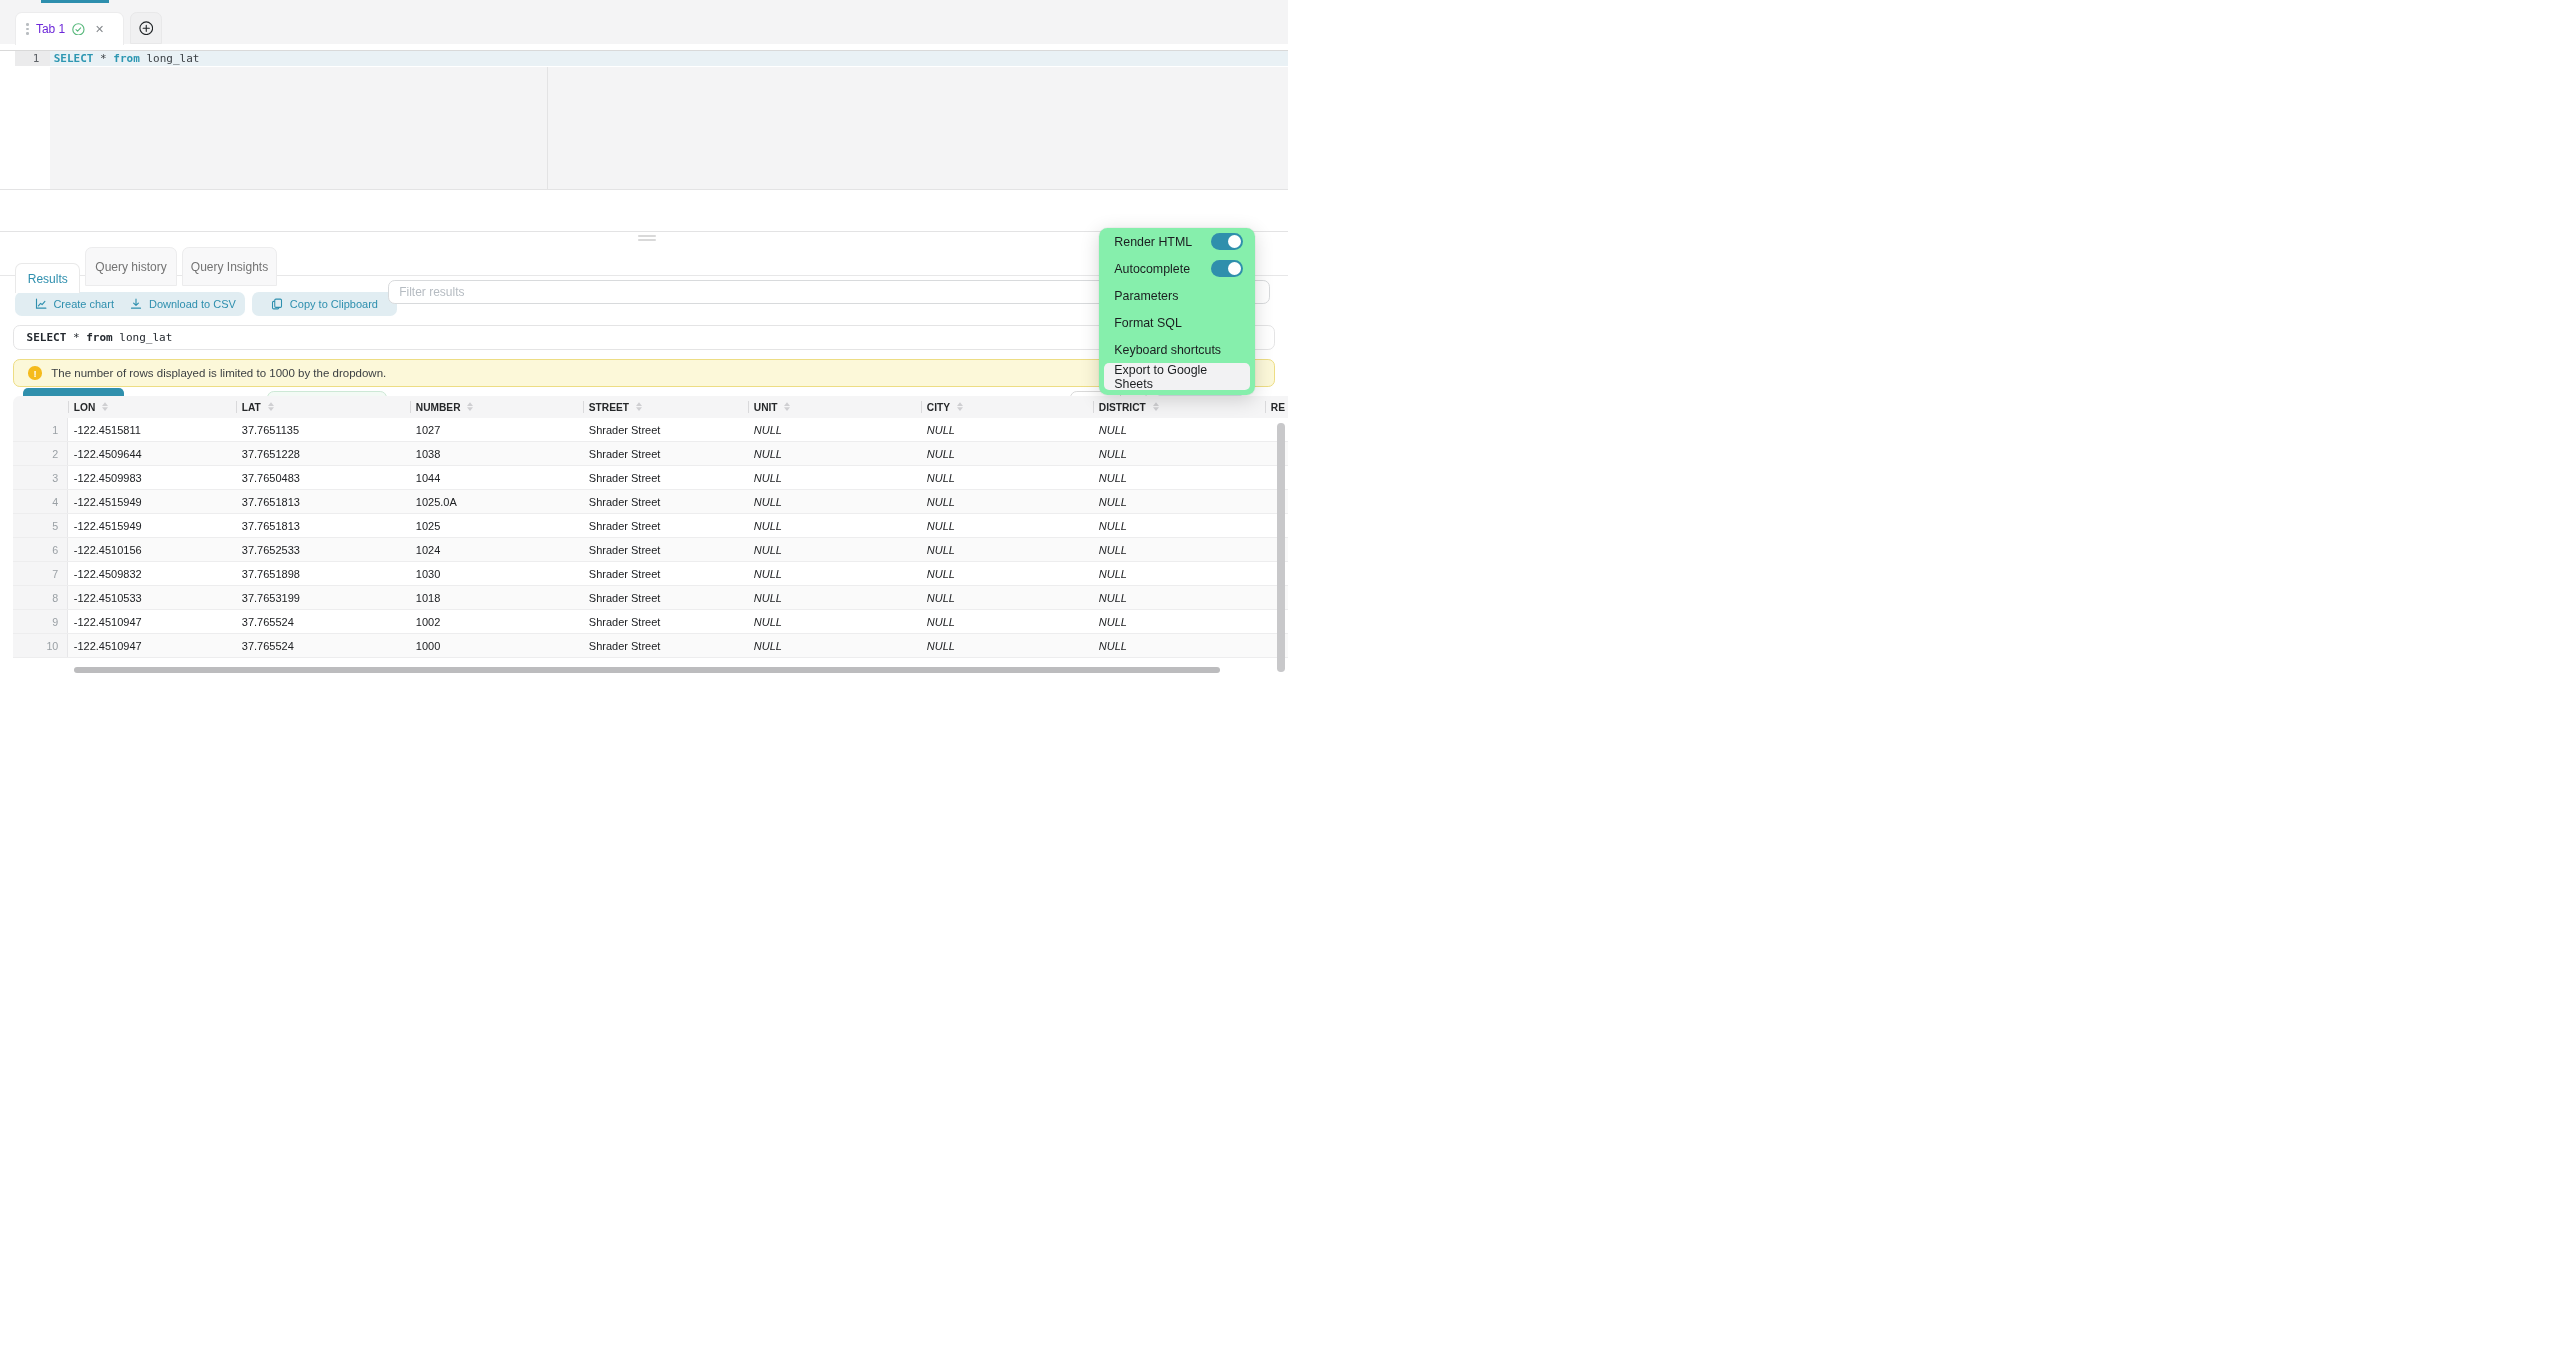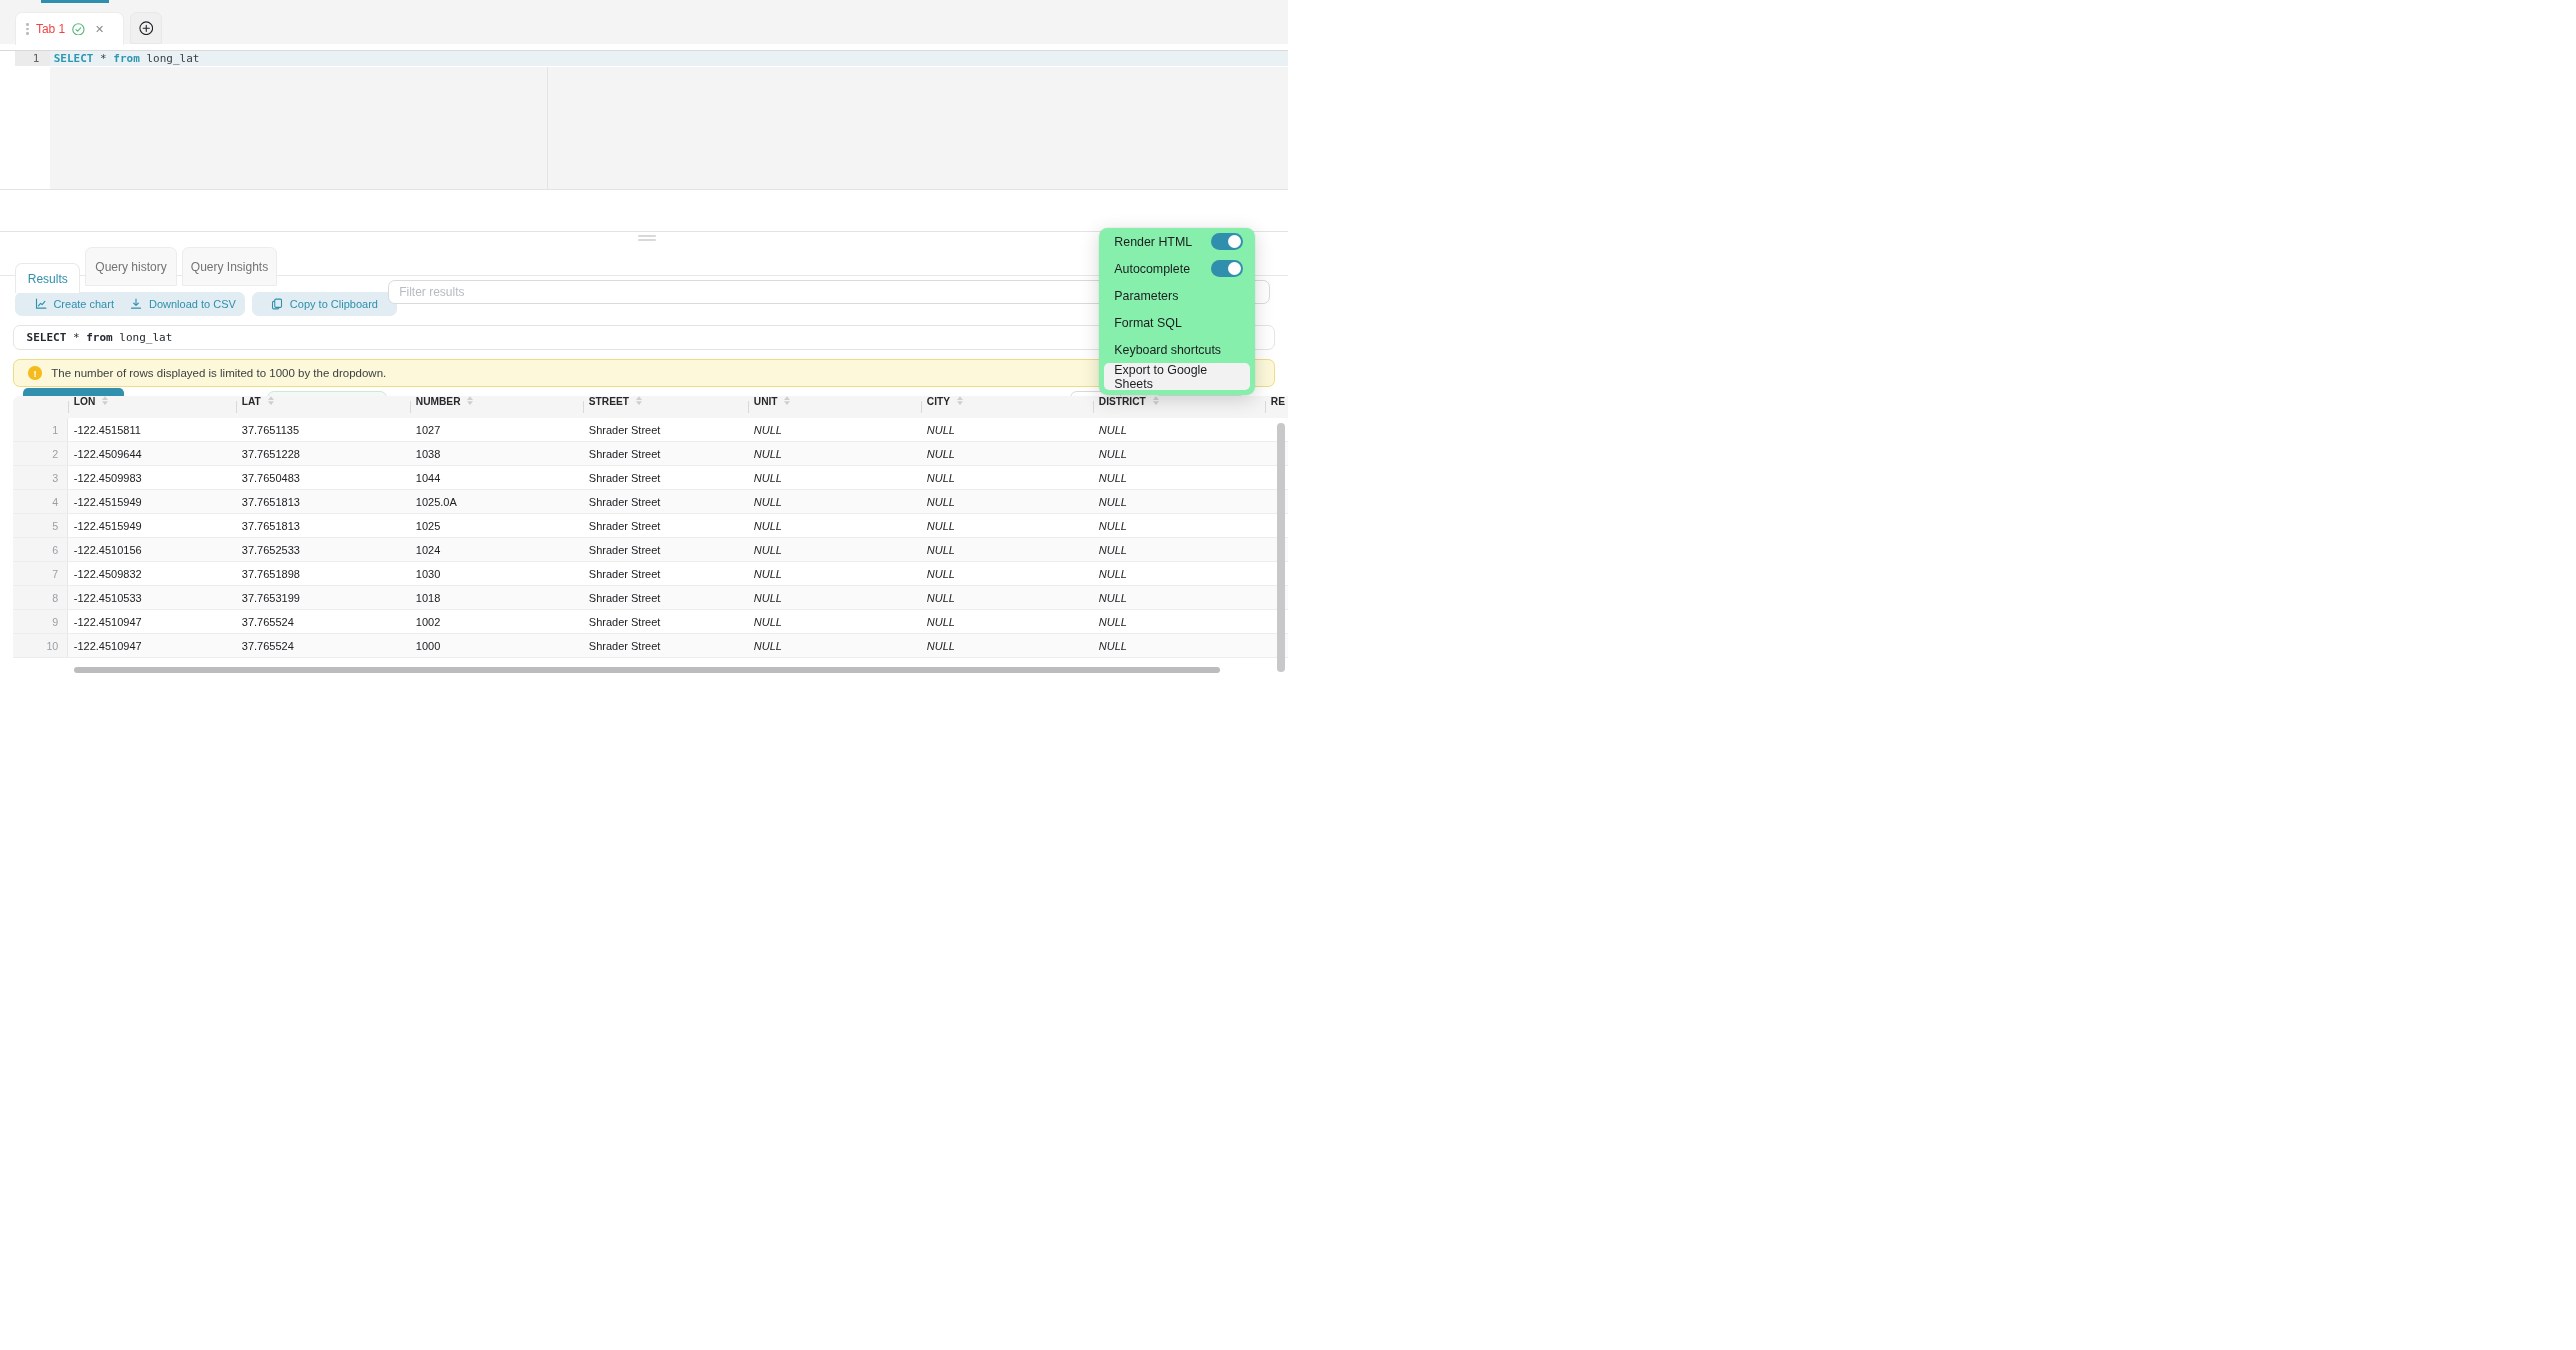--- a/index.html
+++ b/index.html
@@ -9,21 +9,21 @@
   #stage { position:relative; width:1288px; height:675px; background:#fff; }
 
   
   #tabbar { left:0; top:0; width:100%; height:44px; background:#f4f4f5; }
   #topbar-accent { left:41px; top:0; width:68px; height:2.6px; background:#2e8fae; z-index:3; }
   #tab-active { left:15.3px; top:12px; width:109px; height:33px; background:#fff;
     border:0.9px solid #ececed; border-bottom:none; border-radius:6.8px 6.8px 0 0;
     display:flex; align-items:center; padding:0 8.5px 0 10.2px; gap:6.8px; z-index:2; }
   .grip-dots { display:flex; flex-direction:column; gap:1.7px; }
   .grip-dots i { width:2.6px; height:2.6px; border-radius:50%; background:#b9bdc1; }
-  #tab-label { color:#ef4444; font-size:12px; }
+  #tab-label { color:#6d28d9; font-size:12px; }
   #tab-plus { left:130px; top:12px; width:32px; height:32px; background:#f0f0f1;
     border:0.9px solid #e8e8e9; border-radius:6.8px 6.8px 0 0;
     display:flex; align-items:center; justify-content:center; }
   .xicon { color:#85898d; font-size:11px; margin-left:3.4px; }
 
   
   #editor { left:0; top:50px; width:100%; height:139px; border-top:0.9px solid #d9d9d9; background:#fff; }
   #editor-line1 { display:flex; height:15.3px; }
   #l1-margin { width:15.3px; background:#fff; }
   #l1-gutter { width:35px; background:#ebebec; font-family:"DejaVu Sans Mono", monospace;
@@ -86,21 +86,21 @@
     border:0.9px solid #eddd84; border-radius:6.8px; display:flex; align-items:center;
     gap:9.4px; padding-left:14.5px; font-size:11.5px; color:#3b3f42; }
   #warn-icon { width:13.6px; height:13.6px; border-radius:50%; background:#f5bb1d; color:#fff;
     font-size:9.4px; font-weight:bold; display:flex; align-items:center; justify-content:center;
     flex:0 0 13.6px; }
 
   
   #table { left:12.8px; top:396px; right:0; bottom:0; overflow:hidden; position:absolute; }
   .grid-row { display:grid; grid-template-columns:55px 168px 174px 173px 165px 173px 172px 172px 51px; }
   #thead { height:22px; background:#f5f5f6; border-top-left-radius:6.8px; align-items:center; }
-  .th { position:relative; display:flex; align-items:flex-start; gap:6.8px; padding-left:6px;
+  .th { position:relative; display:flex; align-items:center; gap:6.8px; padding-left:6px;
     font-size:10.2px; font-weight:bold; color:#26282a; height:22px; overflow:hidden; }
   .th::before { content:""; position:absolute; left:0; top:5.1px; bottom:5.1px; width:0.9px; background:#d9d9db; }
   .sort-icon { display:flex; flex-direction:column; gap:0.9px; }
   .tr { height:24px; background:#fff; border-bottom:0.9px solid #ededee; }
   .tr.even { background:#fafafa; }
   .rownum { background:#f5f5f6; border-right:0.9px solid #e7e7e9; color:#9aa0a5; font-size:10.7px;
     display:flex; align-items:center; justify-content:flex-end; padding-right:8.5px; }
   .td { padding-left:6px; font-size:11px; color:#202225; display:flex; align-items:center;
     overflow:hidden; white-space:nowrap; }
   .td.null { font-style:italic; }

